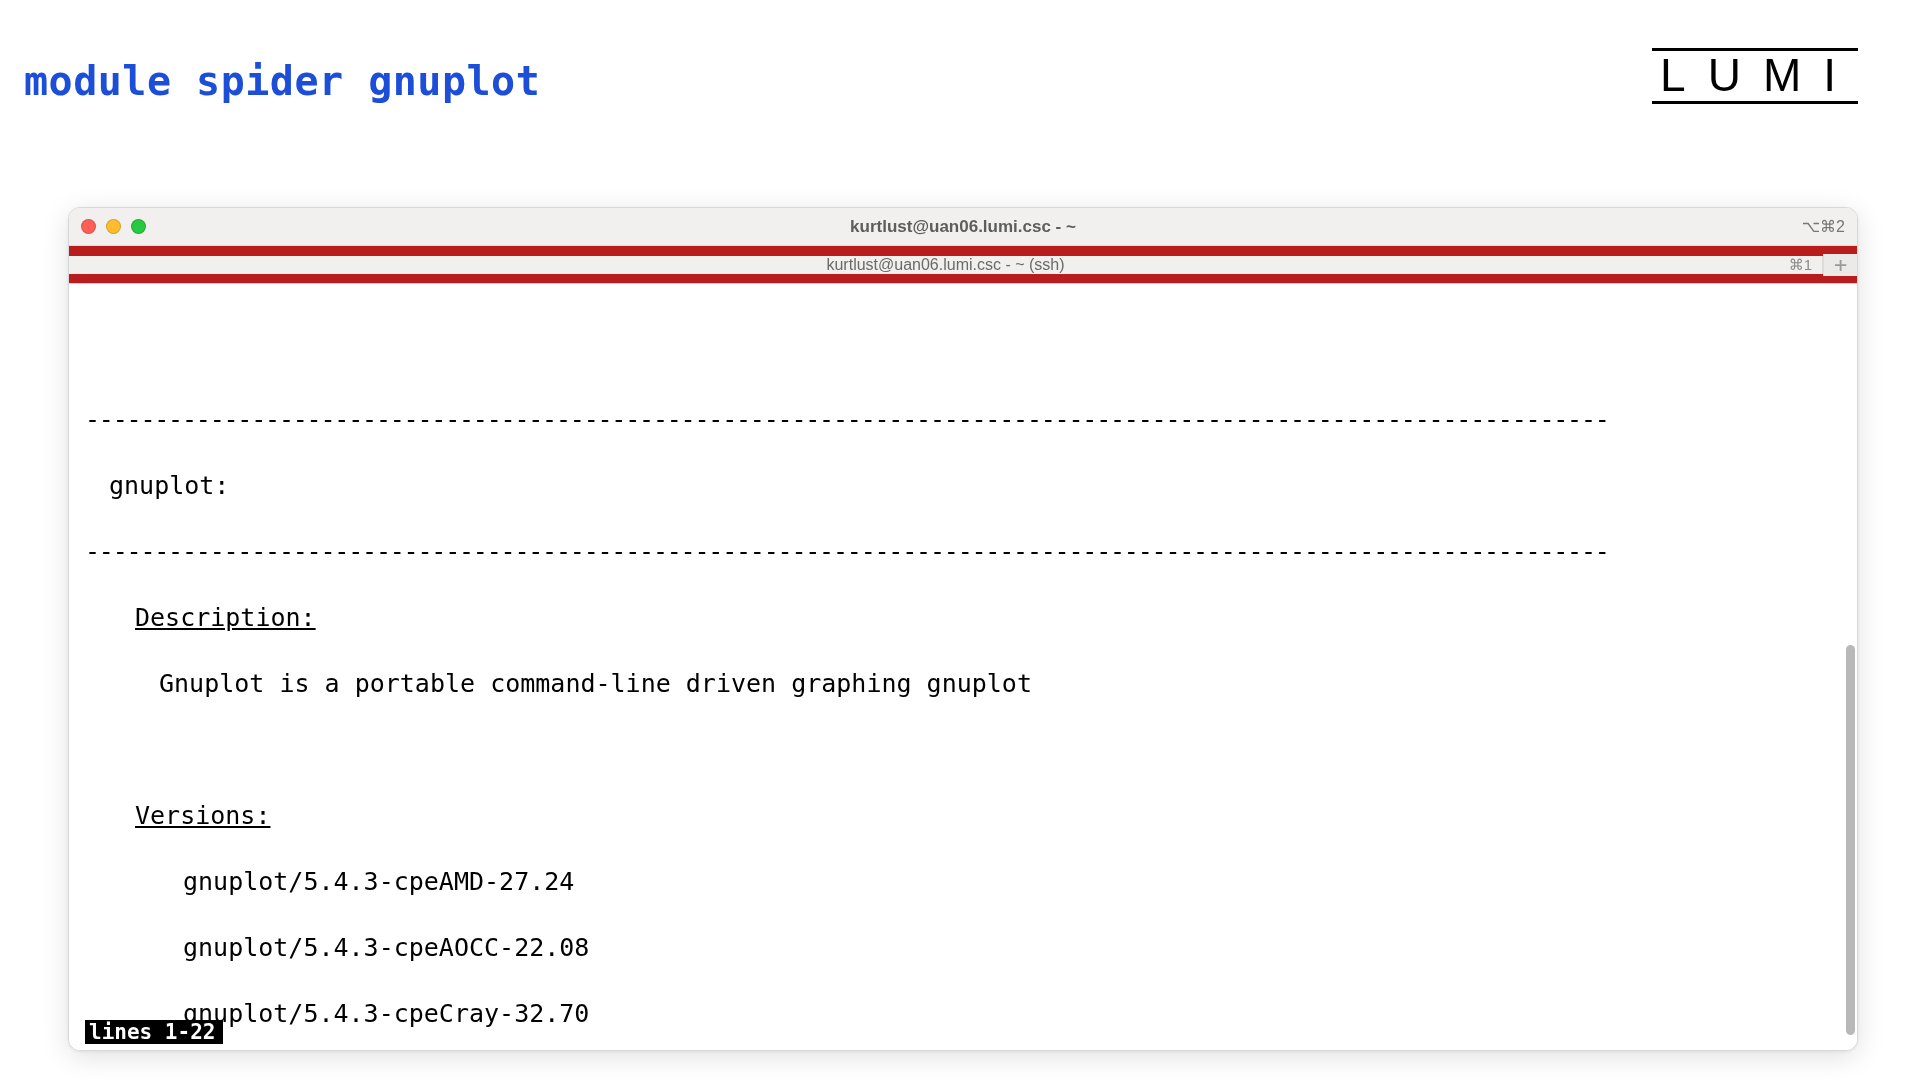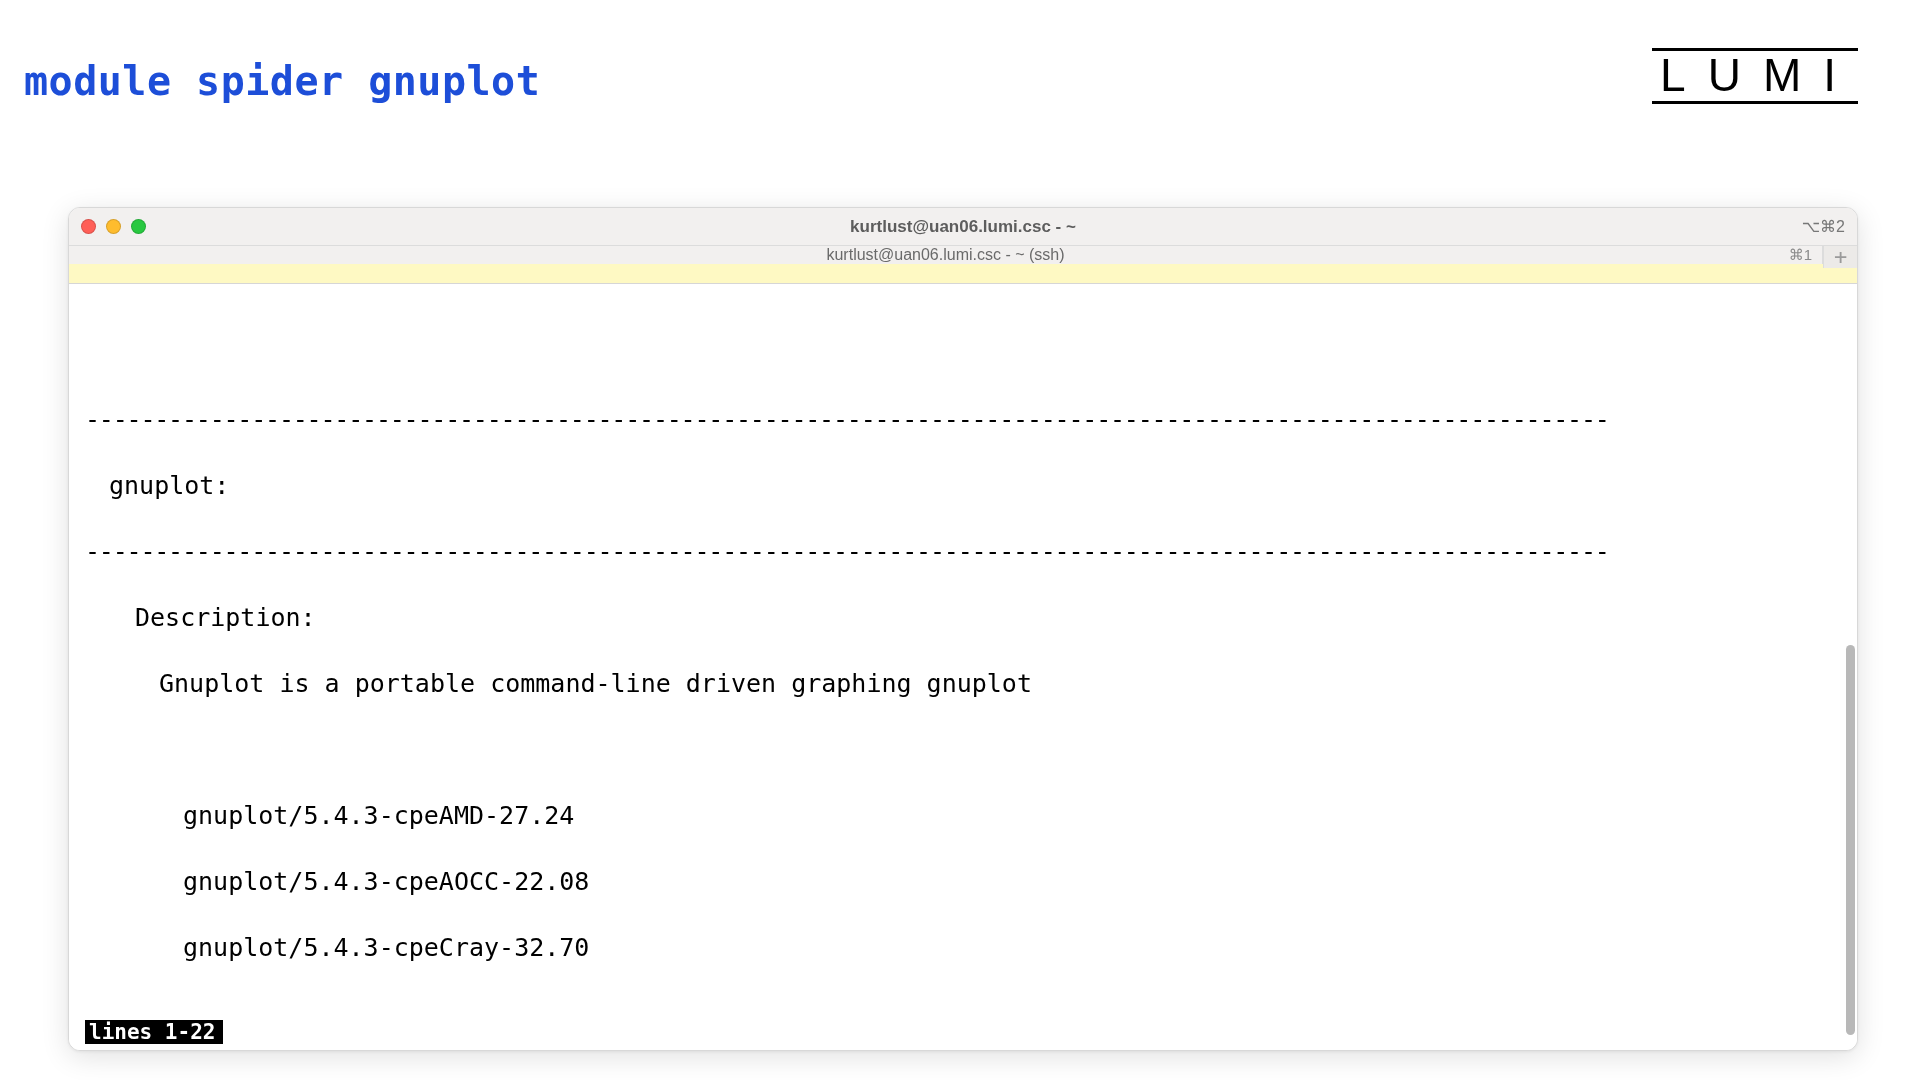--- a/index.html
+++ b/index.html
@@ -85,24 +85,24 @@
     }
     .titlebar-right {
       margin-left: auto;
       font-family: -apple-system, "Helvetica Neue", Arial, sans-serif;
       font-size: 16px;
       color: #777;
     }
 
     .tabbar {
       height: 38px;
-      background: #fef9c3;
+      background: #b91c1c;
       border-bottom: 1px solid #d6d6d6;
       display: flex;
-      align-items: flex-start;
+      align-items: center;
       position: relative;
     }
     .tab {
       flex: 1;
       display: flex;
       align-items: center;
       justify-content: center;
       font-family: -apple-system, "Helvetica Neue", Arial, sans-serif;
       font-size: 16px;
       color: #6a6a6a;
@@ -145,20 +145,21 @@
     .hr-line {
       letter-spacing: -1.2px;
       overflow: hidden;
       white-space: nowrap;
     }
     .module-name {
       padding-left: 24px;
     }
     .desc-label, .vers-label {
       padding-left: 50px;
+      text-decoration: underline;
     }
     .desc-text {
       padding-left: 74px;
     }
     .version-item {
       padding-left: 98px;
     }
     .blank-line {
       height: 1.32em;
     }
@@ -219,20 +220,21 @@
 
   <div class="terminal-body">
     <div class="terminal-content">
 <div class="blank-line"></div>
 <div class="hr-line">--------------------------------------------------------------------------------------------------------------</div>
 <div class="module-name">gnuplot:</div>
 <div class="hr-line">--------------------------------------------------------------------------------------------------------------</div>
 <div class="desc-label">Description:</div>
 <div class="desc-text">Gnuplot is a portable command-line driven graphing gnuplot</div>
 <div class="blank-line"></div>
+<div class="vers-label">Versions:</div>
 <div class="version-item">gnuplot/5.4.3-cpeAMD-27.24</div>
 <div class="version-item">gnuplot/5.4.3-cpeAOCC-22.08</div>
 <div class="version-item">gnuplot/5.4.3-cpeCray-32.70</div>
 
 
 
 
 
 
 

